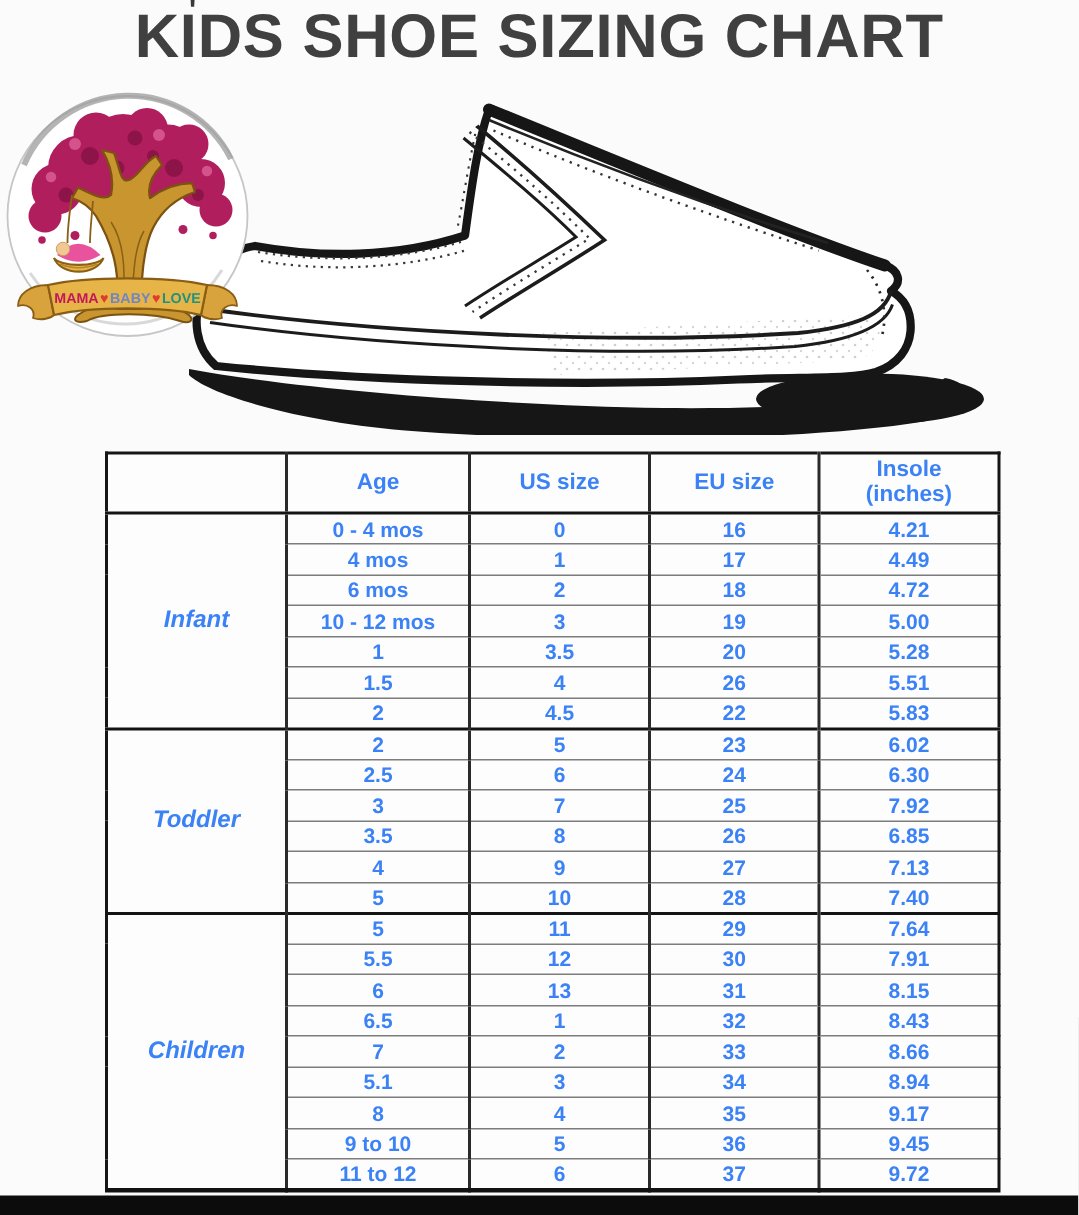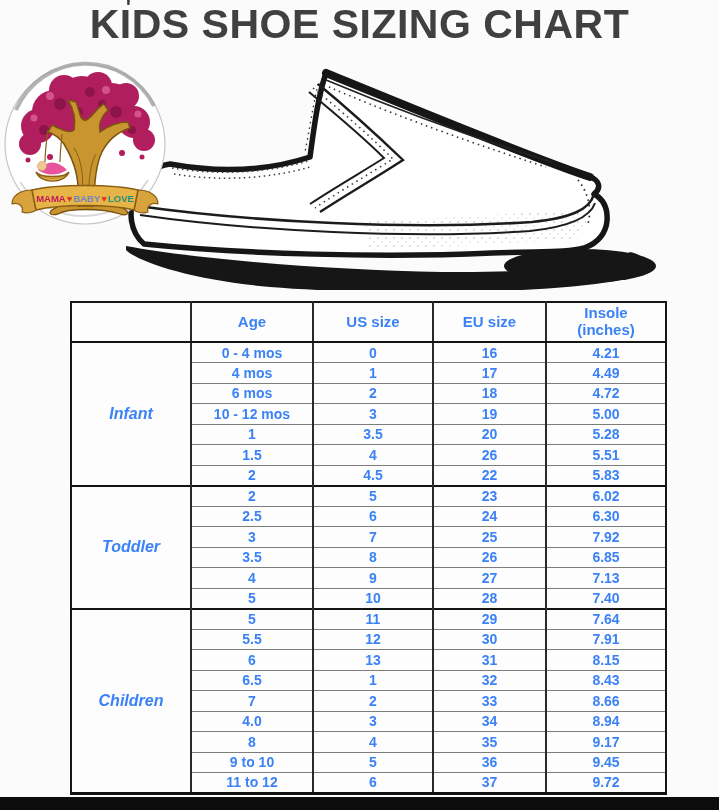--- a/index.html
+++ b/index.html
@@ -302,21 +302,21 @@
           <td>32</td>
           <td>8.43</td>
         </tr>
         <tr>
           <td>7</td>
           <td>2</td>
           <td>33</td>
           <td>8.66</td>
         </tr>
         <tr>
-          <td>4.0</td>
+          <td>5.1</td>
           <td>3</td>
           <td>34</td>
           <td>8.94</td>
         </tr>
         <tr>
           <td>8</td>
           <td>4</td>
           <td>35</td>
           <td>9.17</td>
         </tr>

